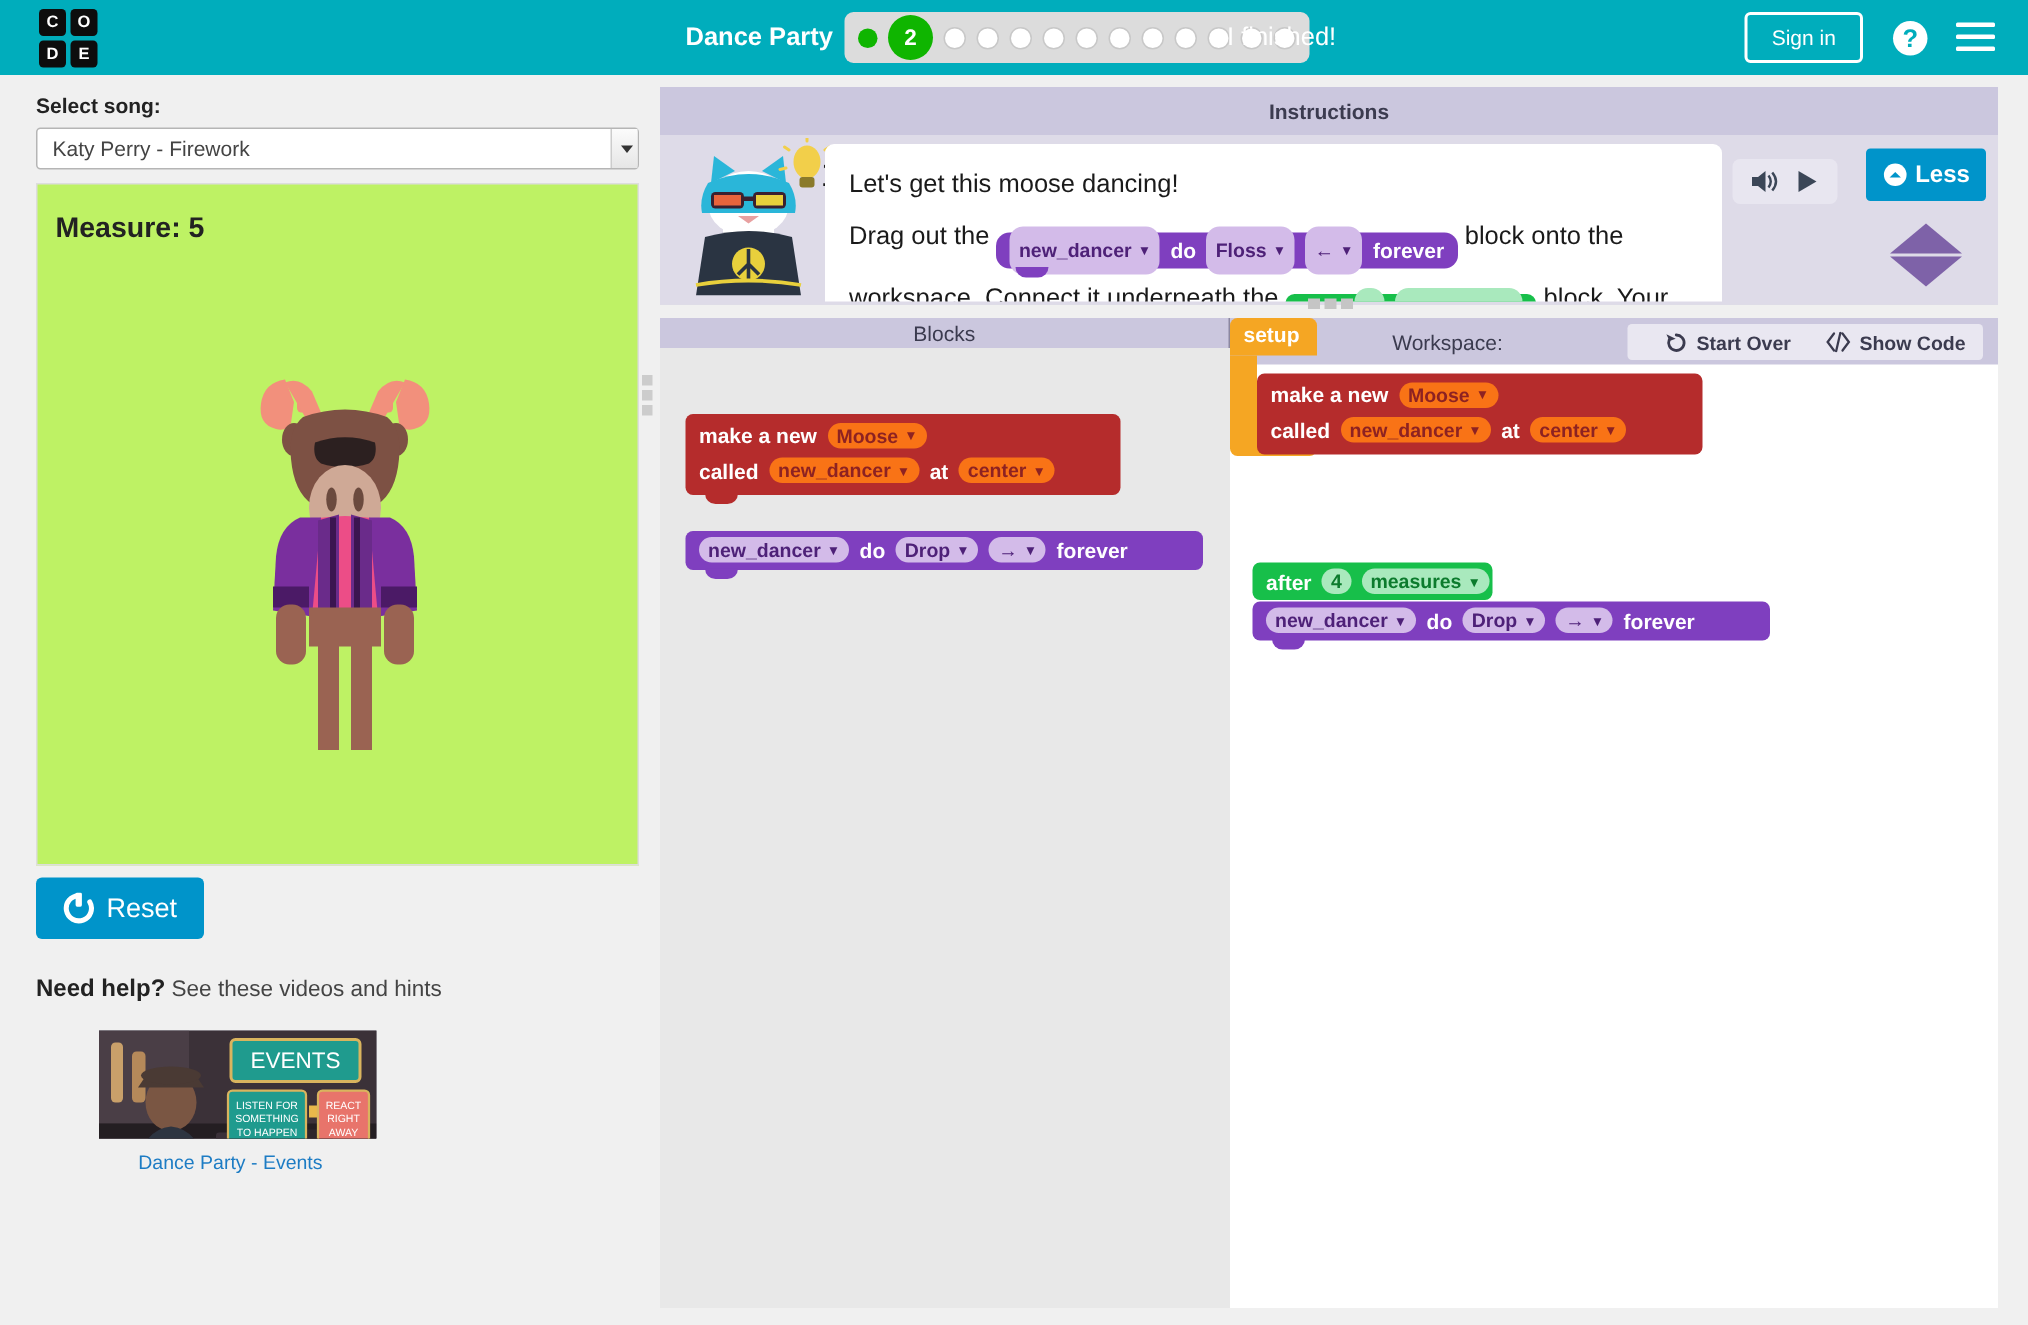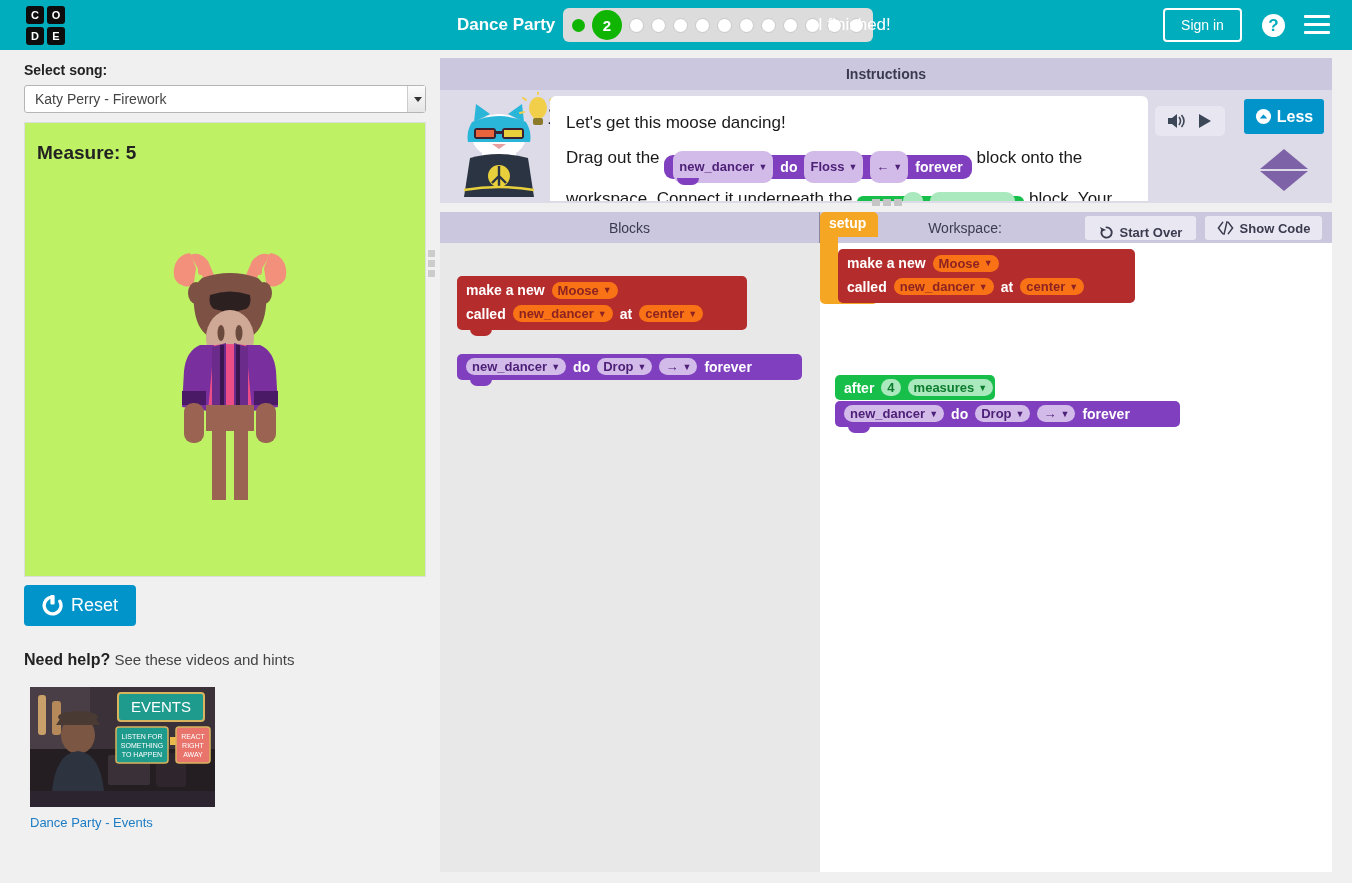--- a/index.html
+++ b/index.html
@@ -90,23 +90,23 @@
     position: absolute; left: 24px; top: 535px; width: 112px; height: 41px;
     background: #0094ca; border: none; border-radius: 4px; cursor: pointer;
     color: #fff; font-size: 18px; font-family: "Liberation Sans", sans-serif;
     display: flex; align-items: center; justify-content: center; gap: 8px;
   }
 
   #need-help { position: absolute; left: 24px; top: 601px; font-size: 15px; color: #444; }
   #need-help b { font-size: 16px; color: #222; }
 
   #video-card { position: absolute; left: 30px; top: 637px; width: 185px; }
-  #video-thumb { width: 185px; height: 120px; position: relative; overflow: hidden; background: #2c2530; }
+  #video-thumb { width: 185px; height: 72px; position: relative; overflow: hidden; background: #2c2530; margin-left: 36px; }
   #video-caption {
-    display: block; text-align: left; margin-top: 8px;
+    display: block; text-align: right; margin-top: 8px;
     color: #1d7cc4; font-size: 13px; text-decoration: none; cursor: pointer;
   }
 
   
   #v-drag-handle { position: absolute; left: 426px; top: 250px; width: 10px; height: 30px; cursor: col-resize; }
   #v-drag-handle i { display: block; width: 7px; height: 7px; background: #ccc; margin: 0 auto 3px; }
 
   
   #instructions-panel { position: absolute; left: 440px; top: 58px; width: 892px; height: 145px; background: #cbc7de; }
   #instructions-header {
@@ -133,42 +133,42 @@
     font-family: "Liberation Sans", sans-serif;
     display: flex; align-items: center; justify-content: center; gap: 5px;
   }
   #resize-diamond { position: absolute; left: 1258px; top: 147px; width: 52px; height: 46px; cursor: ns-resize; }
   #h-drag-handle { position: absolute; left: 872px; top: 199px; width: 32px; height: 8px; display: flex; gap: 3px; cursor: row-resize; }
   #h-drag-handle i { width: 8px; height: 7px; background: #c5c5c5; }
 
   
   #blocks-panel { position: absolute; left: 440px; top: 212px; width: 380px; height: 660px; background: #e8e8e8; }
   #blocks-header {
-    position: absolute; left: 0; top: 0; width: 380px; height: 31px;
+    position: absolute; left: 0; top: 0; width: 380px; height: 20px;
     background: #cbc7de; border-right: 1px solid #8b87a0;
     display: flex; align-items: center; justify-content: center;
     font-size: 14px; color: #3b3b4f;
   }
   #workspace-panel { position: absolute; left: 820px; top: 212px; width: 512px; height: 660px; background: #fff; }
   #workspace-header {
     position: absolute; left: 0; top: 0; width: 512px; height: 31px; background: #cbc7de;
   }
   #workspace-title {
     position: absolute; left: 0; top: 0; width: 290px; height: 31px;
     display: flex; align-items: center; justify-content: center;
     font-size: 14px; color: #3b3b4f;
   }
   .ws-btn {
     position: absolute; top: 4px; height: 24px; background: #e9e7f1;
     border: none; border-radius: 3px; cursor: pointer;
     color: #3b3b4f; font-size: 13px; font-weight: bold;
     font-family: "Liberation Sans", sans-serif;
     display: flex; align-items: center; justify-content: center; gap: 6px;
   }
-  #start-over-btn { left: 265px; width: 111px; align-items: flex-end; }
+  #start-over-btn { left: 265px; width: 134px; }
   #show-code-btn { left: 385px; width: 117px; }
 
   
   .blk { position: absolute; font-size: 14px; font-weight: bold; color: #fff; margin-top: 17px; }
   .blk .row { display: flex; align-items: center; height: 25px; padding: 0 9px; gap: 7px; }
   .field {
     background: rgba(255,255,255,0.72); border-radius: 9px;
     padding: 1px 6px; font-size: 13px; font-weight: bold;
     display: flex; align-items: center; gap: 4px; white-space: nowrap;
   }

